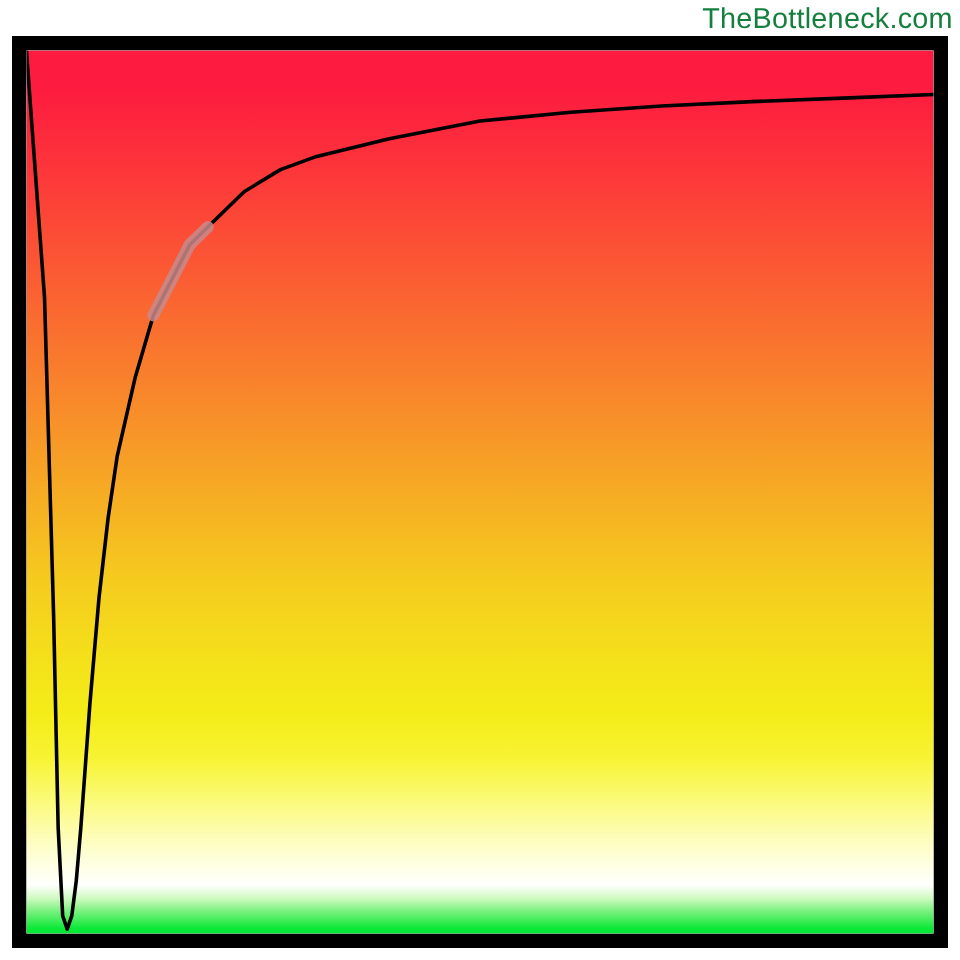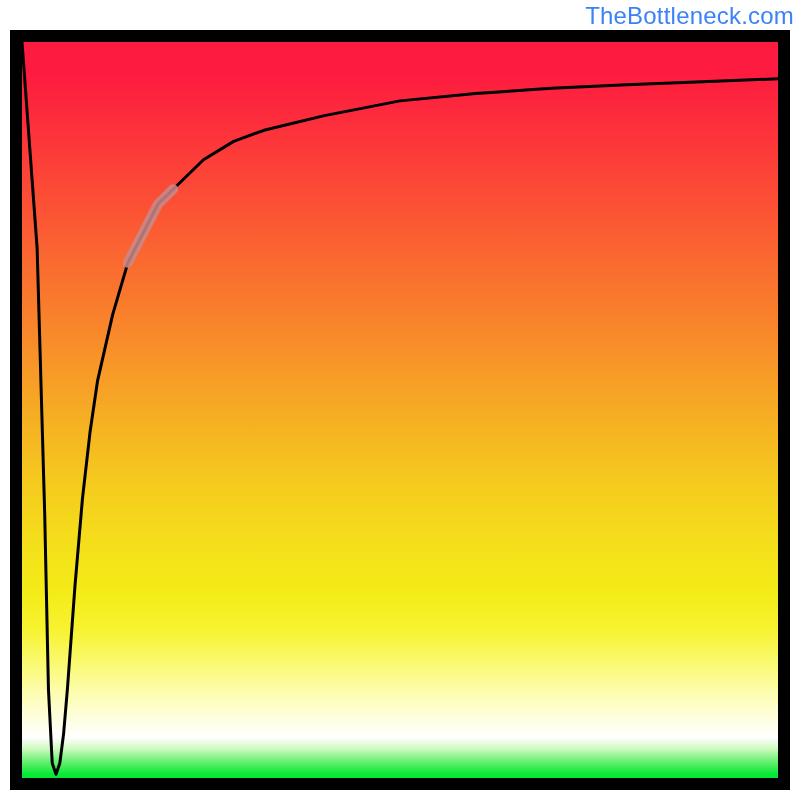--- a/index.html
+++ b/index.html
@@ -8,21 +8,21 @@
     position: relative;
     width: 800px;
     height: 800px;
   }
   .watermark {
     position: absolute;
     top: 2px;
     right: 6px;
     font-family: Arial, Helvetica, sans-serif;
     font-size: 24px;
-    color: #3b82f6;
+    color: #15803d;
     letter-spacing: 0.2px;
     z-index: 10;
   }
   .frame {
     position: absolute;
     top: 30px;
     left: 10px;
     width: 780px;
     height: 760px;
     border: 12px solid #000;

